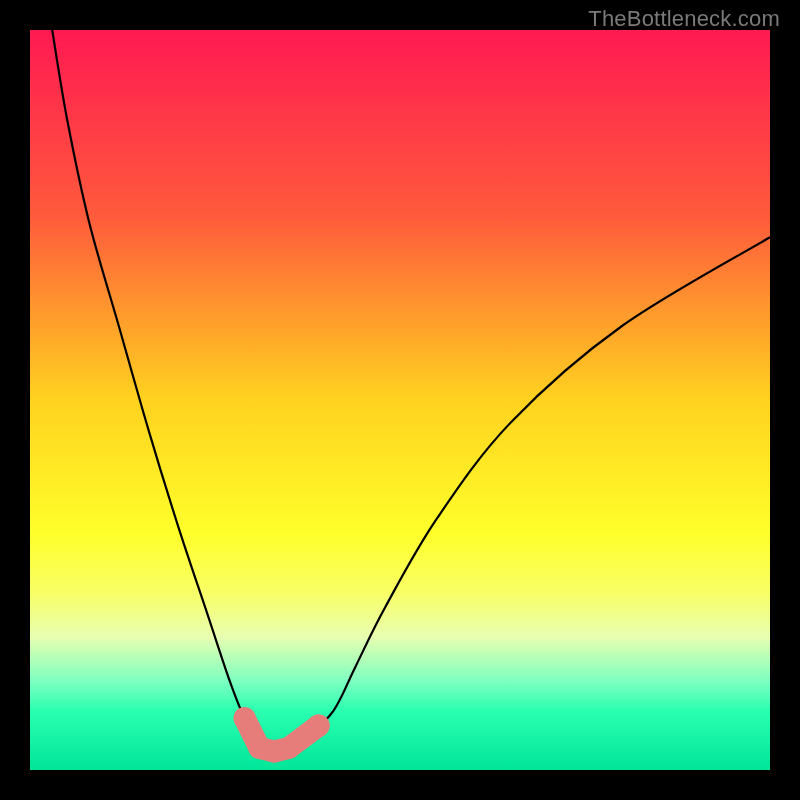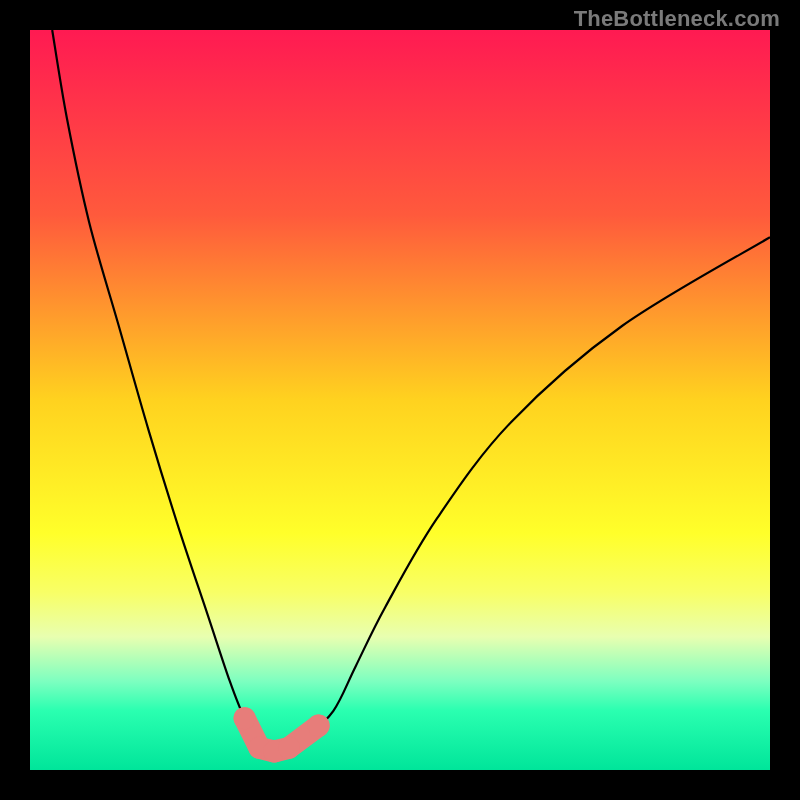--- a/index.html
+++ b/index.html
@@ -26,21 +26,21 @@
     width: 740px;
     height: 740px;
     overflow: hidden;
   }
   .watermark {
     position: absolute;
     top: 6px;
     right: 20px;
     color: #7a7a7a;
     font-size: 22px;
-    font-weight: 700;
+    font-weight: 400;
     letter-spacing: 0.2px;
   }
   svg { display: block; }
 </style>
 </head>
 <body>
 
 <div class="outer">
   <div class="watermark">TheBottleneck.com</div>
   <div class="plot-area">

